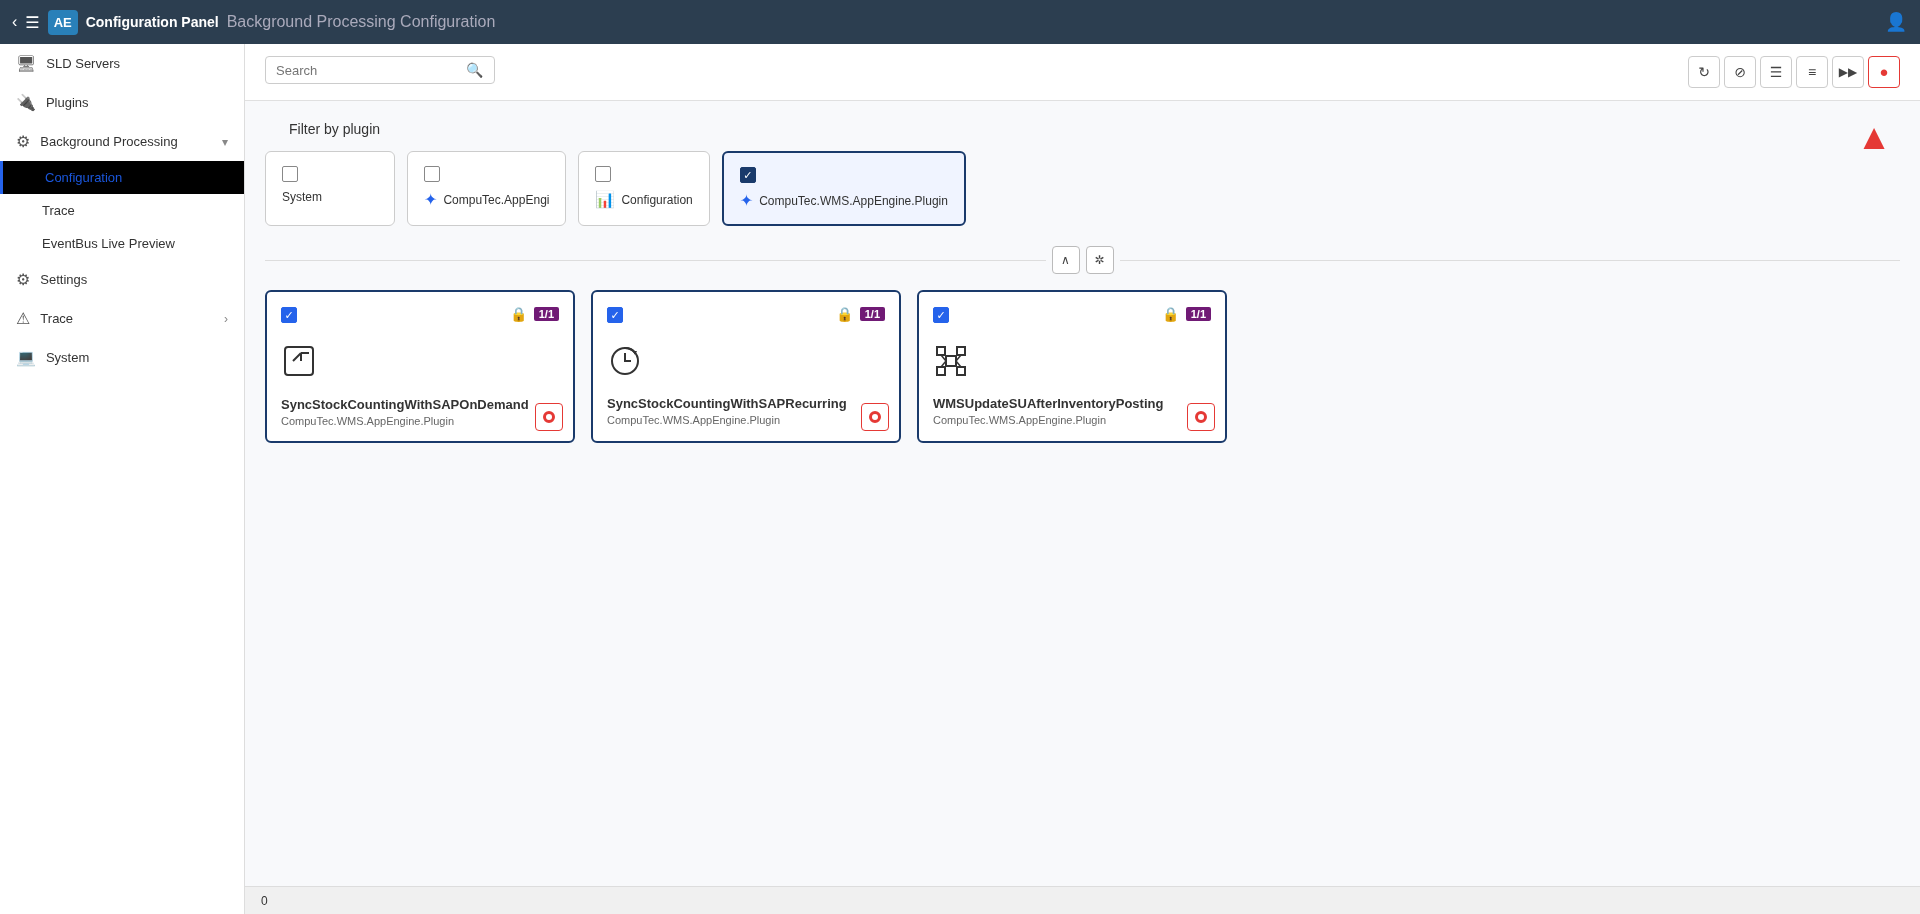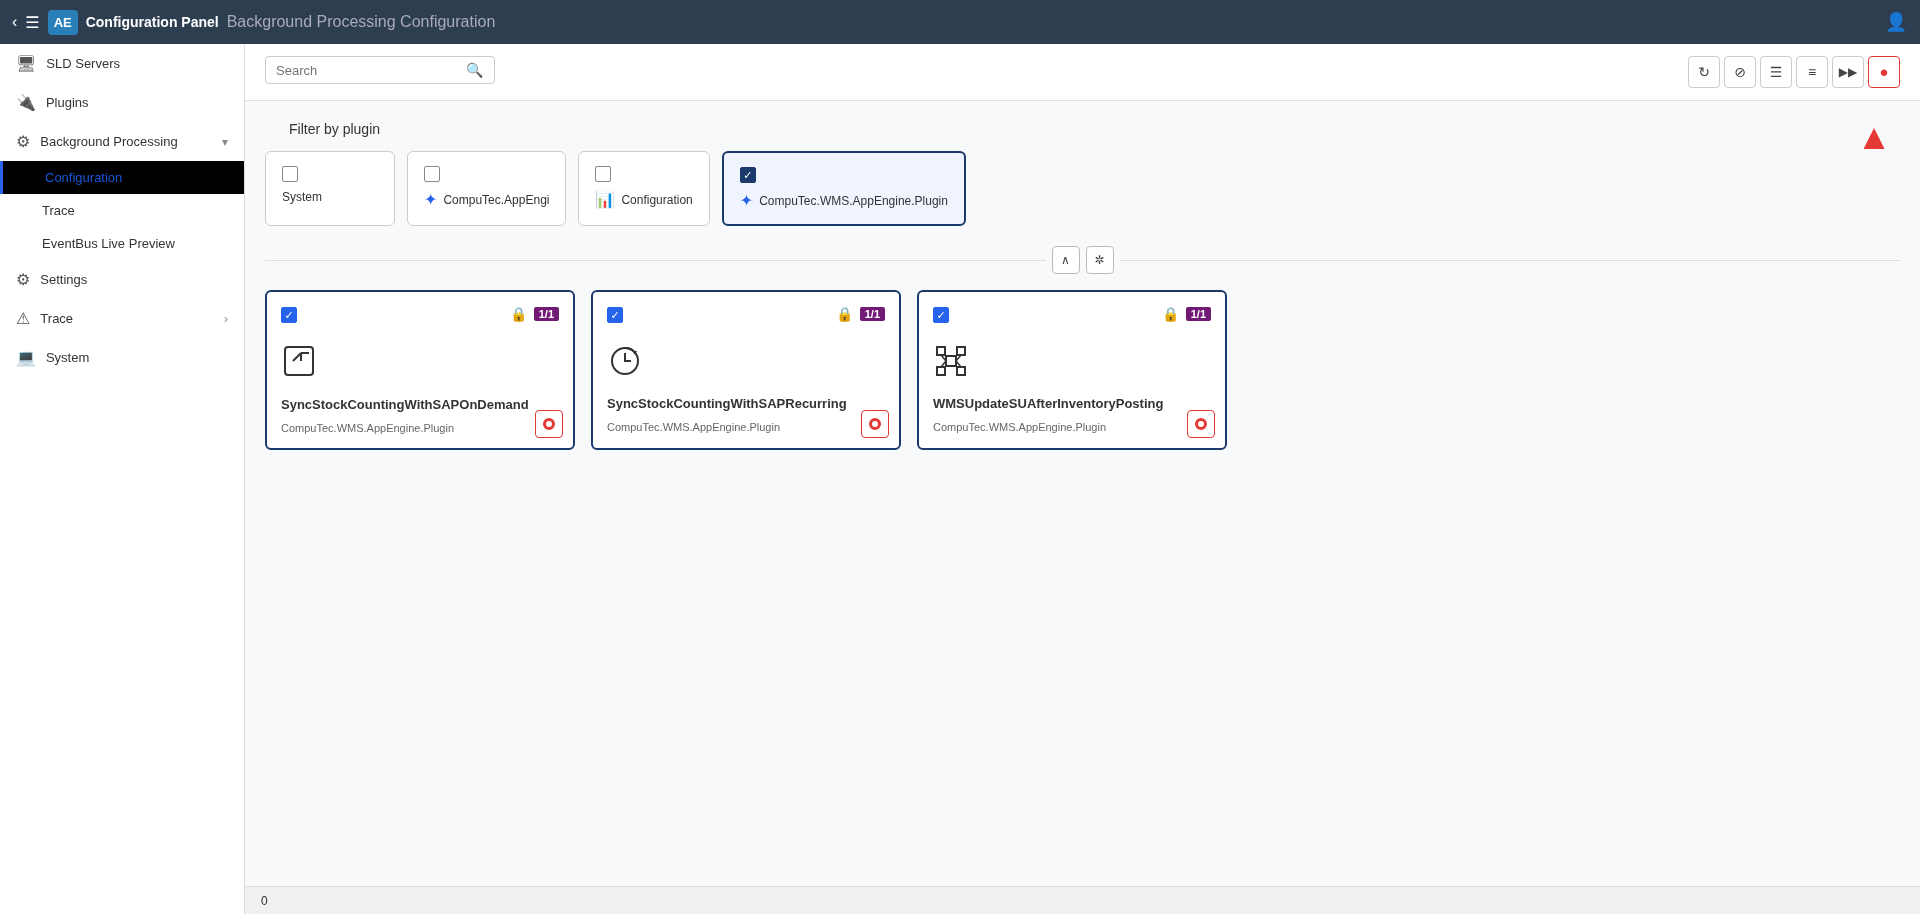--- a/index.html
+++ b/index.html
@@ -259,21 +259,21 @@
     .process-card-icon {
       font-size: 28px;
       color: #333;
       margin-bottom: 10px;
     }
 
     .process-card-name {
       font-size: 13px;
       font-weight: 600;
       color: #333;
-      margin-bottom: 10px;
+      margin-bottom: 3px;
     }
     .process-card-plugin {
       font-size: 11px;
       color: #666;
     }
 
     .process-card-stop {
       position: absolute;
       bottom: 10px;
       right: 10px;

